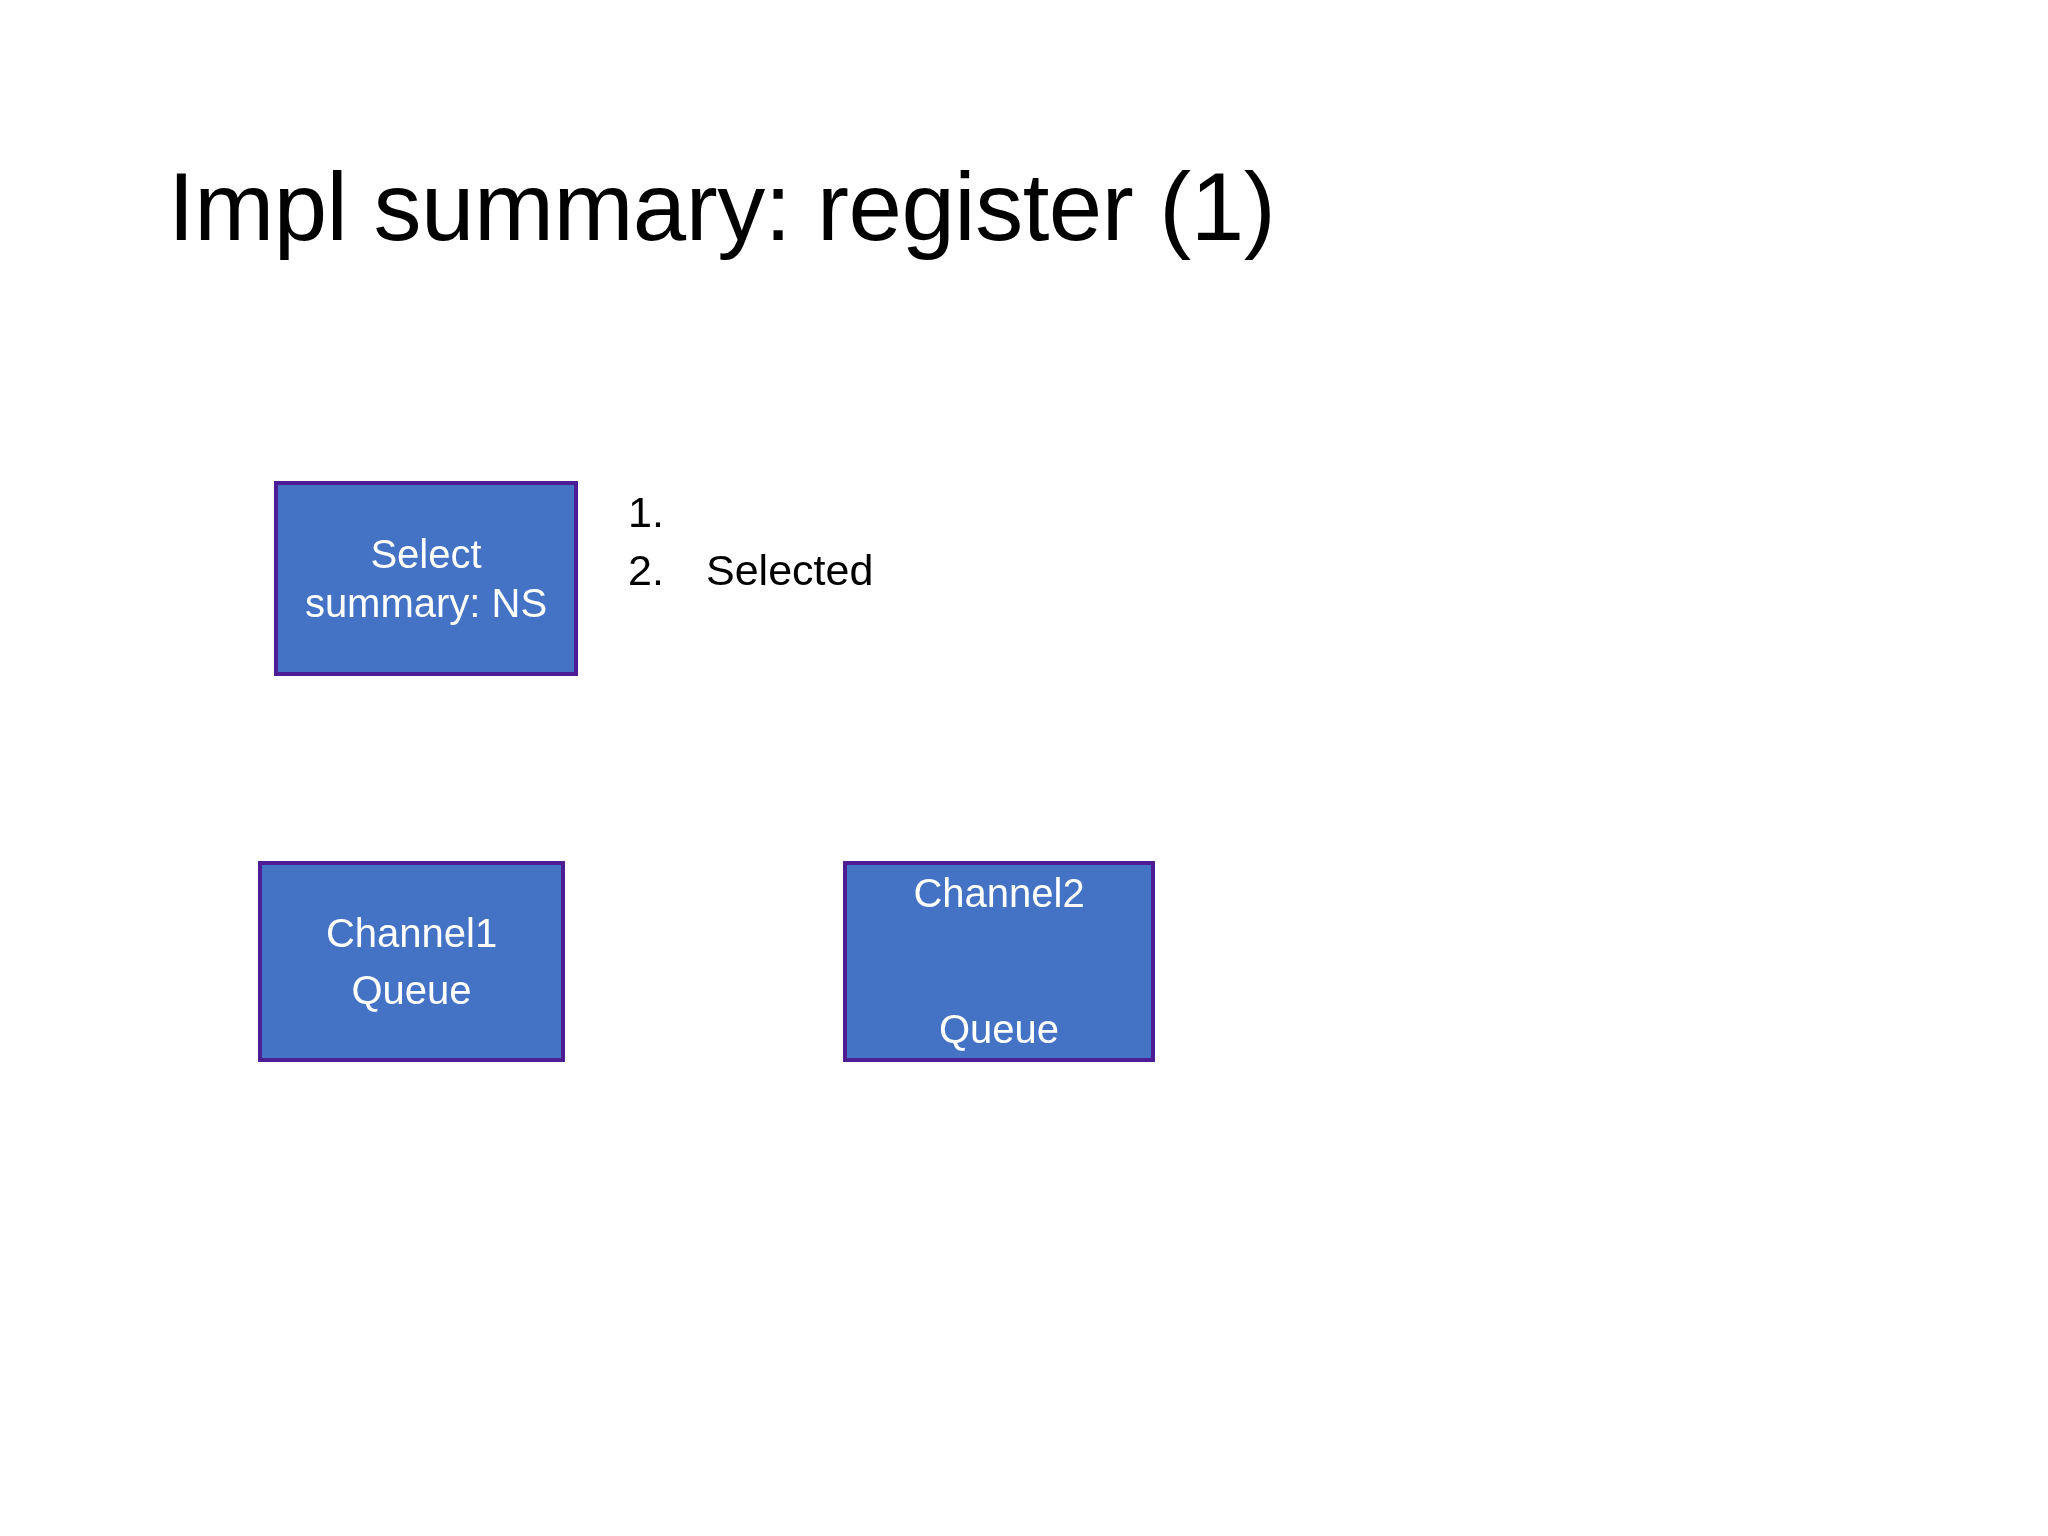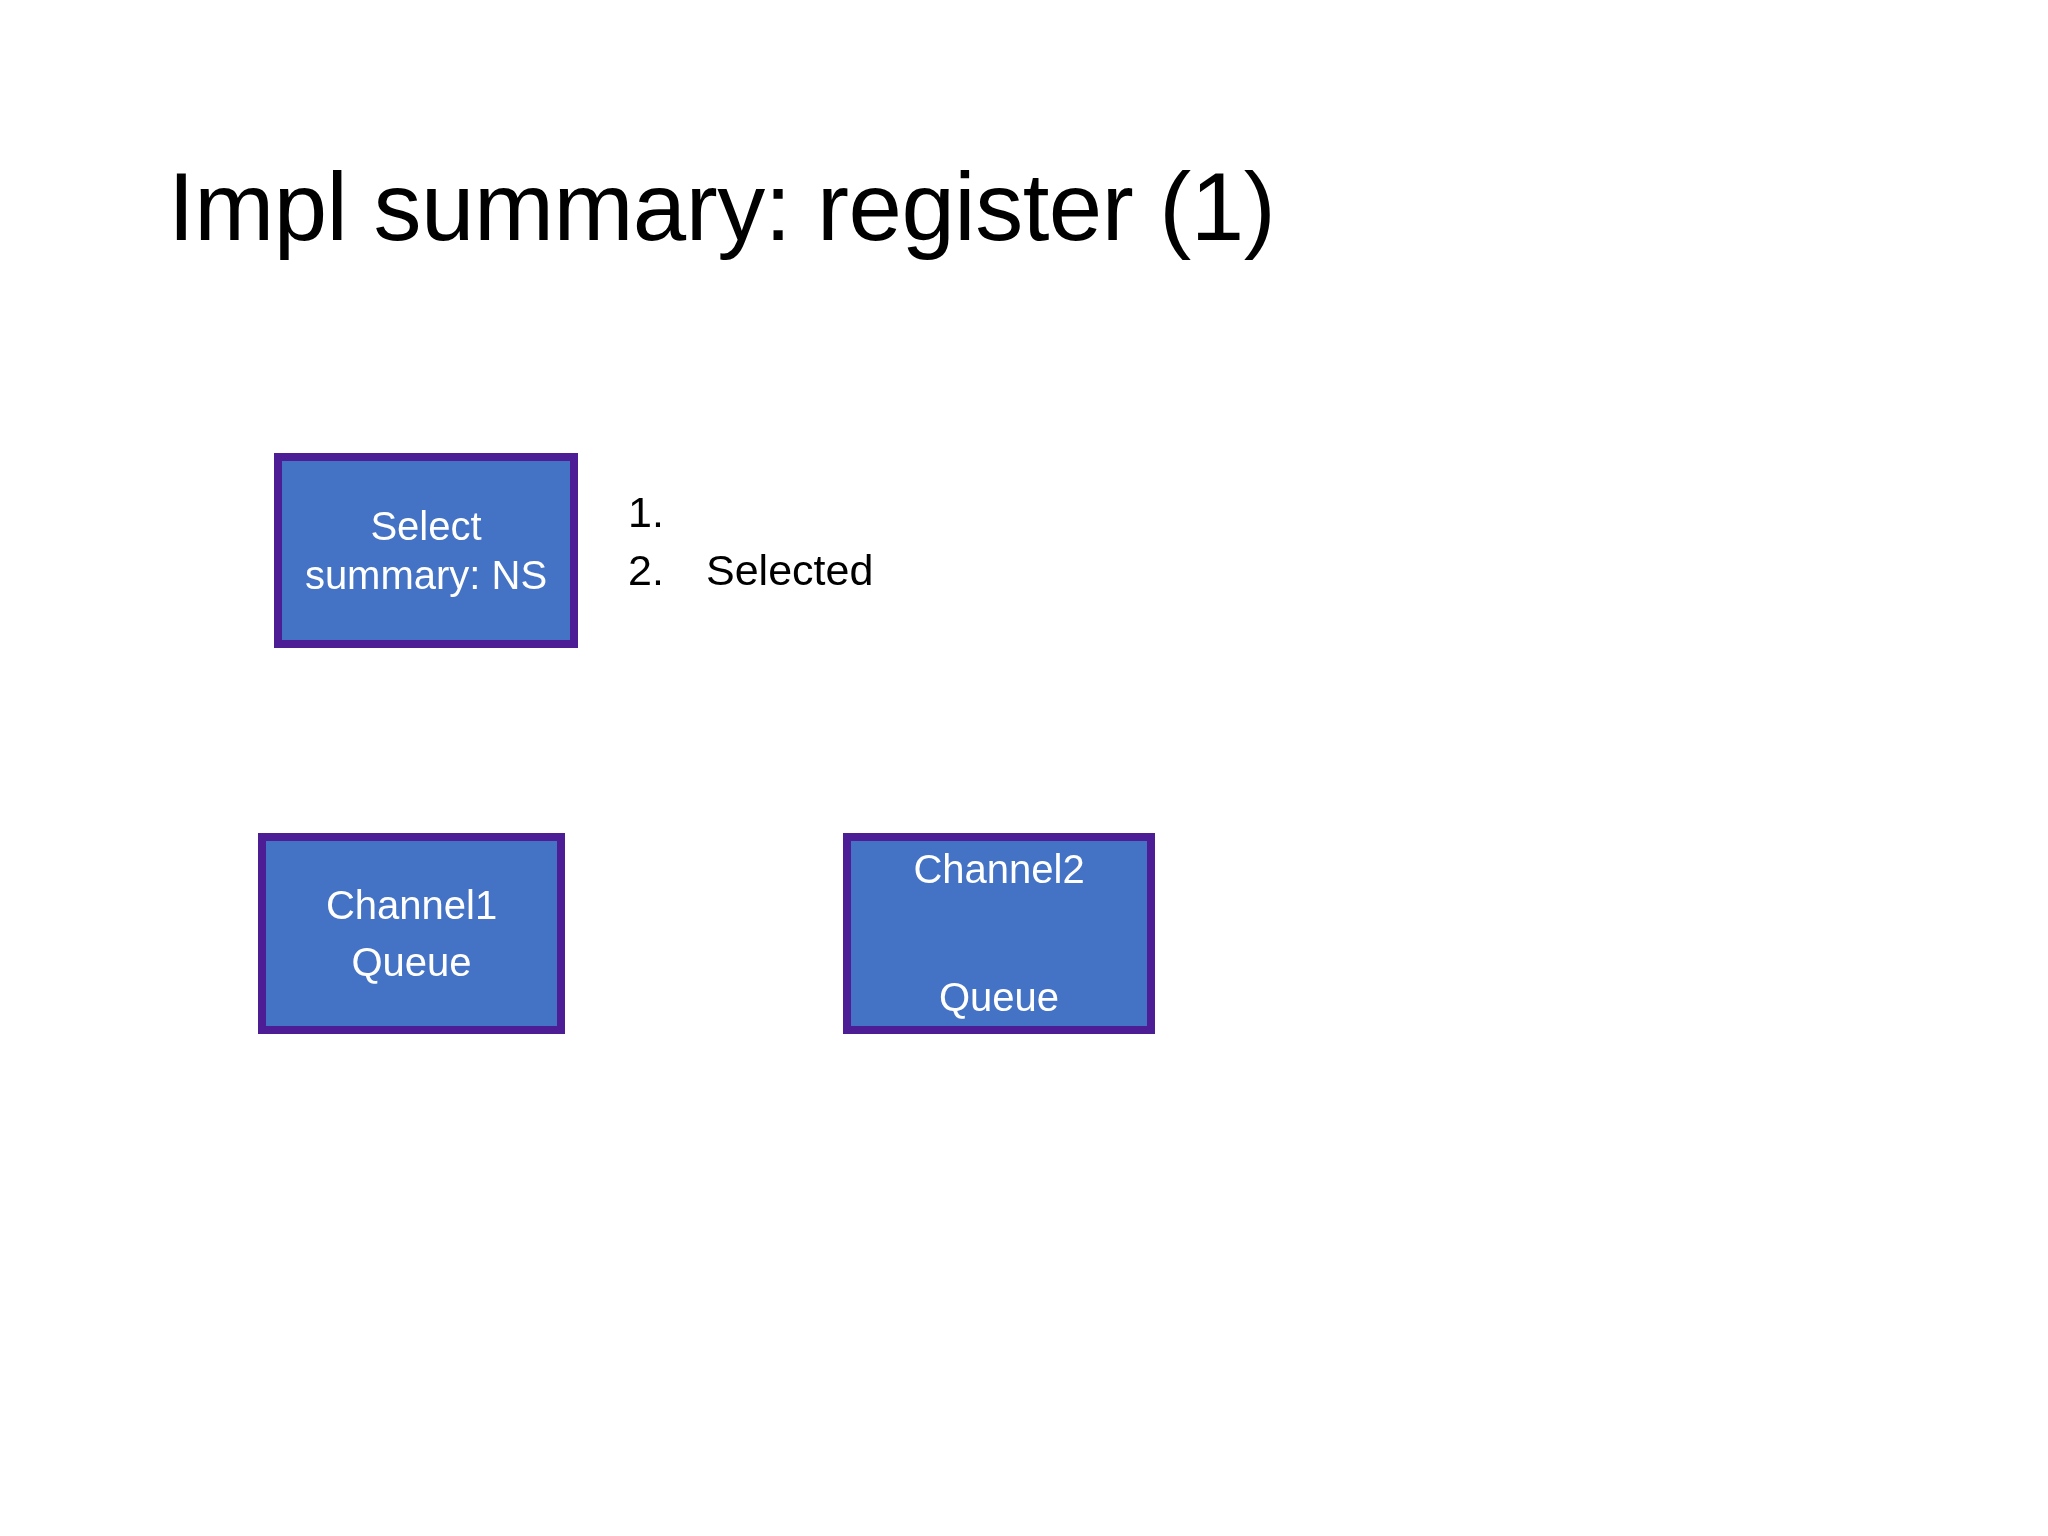--- a/index.html
+++ b/index.html
@@ -37,30 +37,31 @@
     color: #000000;
     letter-spacing: -0.5px;
     white-space: nowrap;
   }
 
   
   .proc-box {
     position: absolute;
     box-sizing: border-box;
     background: #4472C4;
-    border: 8px solid #4c1d95;
+    border: 4px solid #4c1d95;
     color: #FFFFFF;
     display: flex;
     flex-direction: column;
     align-items: center;
     justify-content: center;
     text-align: center;
     font-size: 40px;
     line-height: 1.22;
     font-weight: 400;
+    margin-top: 28px;
   }
   .proc-box .line {
     display: block;
     white-space: nowrap;
   }
 
   #box-select {
     left: 274px;
     top: 453px;
     width: 304px;

